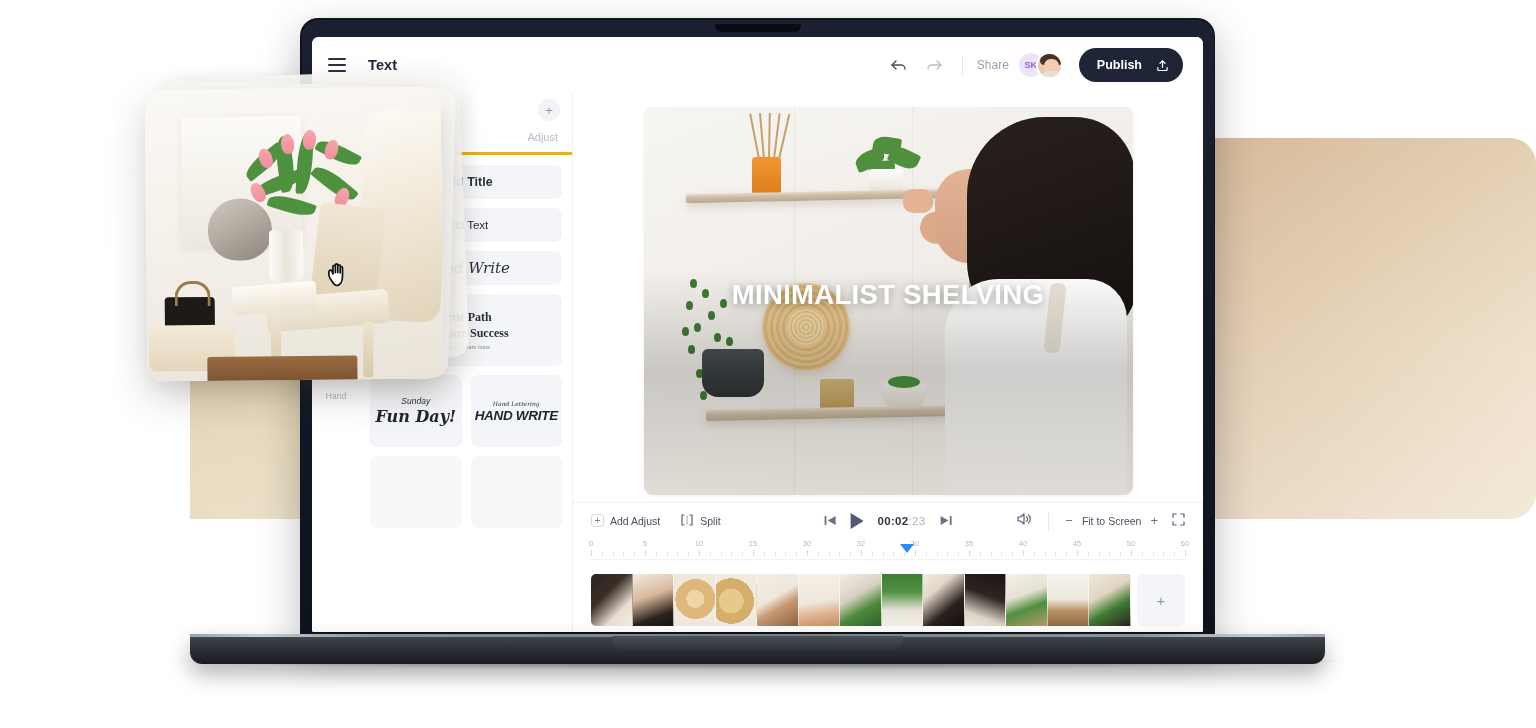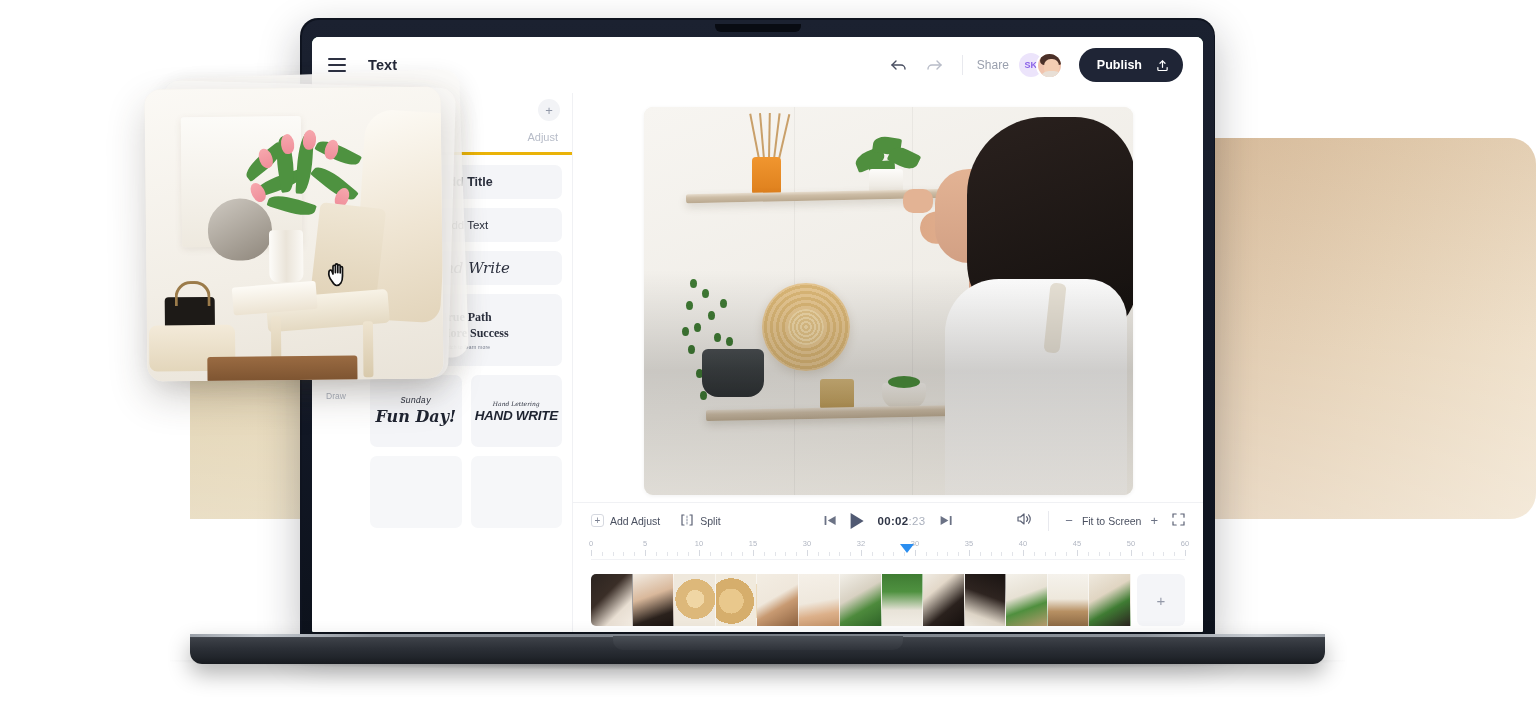--- a/index.html
+++ b/index.html
@@ -169,21 +169,21 @@
     padding:8px 6px;
   }
   .tcard-h { height:34px; font-size:12.5px; font-weight:700; }
   .tcard-p { height:34px; font-size:11.5px; font-weight:400; }
   .tcard-script { height:34px; font-size:15px; font-family:"DejaVu Serif", serif; font-style:italic; }
   .tcard-block { height:72px; flex-direction:column; gap:1px; }
   .tcard-block .l1 { font-family:"Liberation Serif", serif; font-size:12px; font-weight:600; line-height:1.22; }
   .tcard-block .l2 { font-size:5px; color:#7a8191; letter-spacing:.2px; margin-top:3px;}
   .grid2 { display:grid; grid-template-columns:1fr 1fr; gap:9px; }
   .gcard { background:#f4f5f8; border-radius:7px; height:72px; display:flex; flex-direction:column; align-items:center; justify-content:center; cursor:pointer; gap:1px;}
-  .gcard .small { font-size:8.5px; font-family:Liberation Mono, monospace; font-style:italic; color:#2a2f3d;text-align:right;}
+  .gcard .small { font-size:8.5px; font-family:Liberation Sans, sans-serif; font-style:italic; color:#2a2f3d;text-align:right;}
   .gcard .big  { font-size:16px; font-weight:700; color:#1e2330; font-family:"DejaVu Serif", serif; font-style:italic;}
   .gcard .bigb { font-size:13.5px; font-weight:700; color:#1e2330; font-style:italic; letter-spacing:-.3px;}
   .gcard .tiny { font-size:6px; font-family:"DejaVu Serif", serif; font-style:italic; color:#2a2f3d;}
   .gcard.empty { background:#f6f7f9; }
 
   
   .stage-col { flex:1; display:flex; flex-direction:column; min-width:0; background:#fff; }
   .preview-wrap { flex:1; display:flex; align-items:center; justify-content:center; padding:14px 18px 8px; min-height:0;}
   .preview {
     width:489px; height:388px; border-radius:9px; overflow:hidden; position:relative;
@@ -371,21 +371,21 @@
                 </svg>
               </span>
             </div>
           </div>
 
           <div class="body-row">
 
             <div class="rail">
               <div style="height:270px"></div>
               <div class="rail-item">
-                <span>Draw</span>
+                <span>Hand</span>
               </div>
             </div>
 
             <div class="panel">
               <div class="panel-plus-row">
                 <div class="plus-round">+</div>
               </div>
               <div class="panel-head">
                 <div class="panel-tab">Adjust</div>
               </div>
@@ -472,20 +472,21 @@
                     <div class="w-neck"></div>
                     <div class="w-face"></div>
                     <div class="w-hair"></div>
                     <div class="w-top"></div>
                     <div class="w-strap"></div>
                   </div>
 
                   <div class="preview-shade"></div>
 
                   <div class="overlay-txt">
+                    <div class="ov-title">MINIMALIST SHELVING</div>
                   </div>
                 </div>
               </div>
 
               <div class="transport">
                 <div class="tr-left">
                   <div class="tr-item">
                     <span class="mini-plus">+</span>
                     <span>Add Adjust</span>
                   </div>

